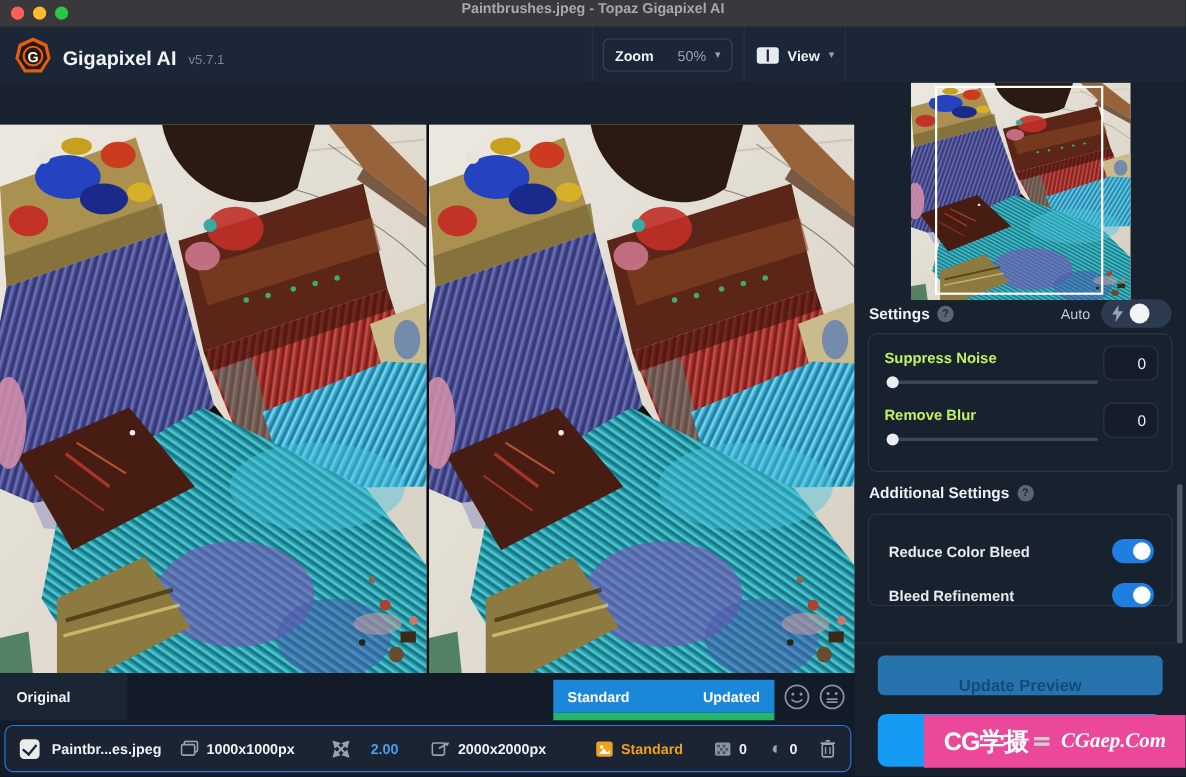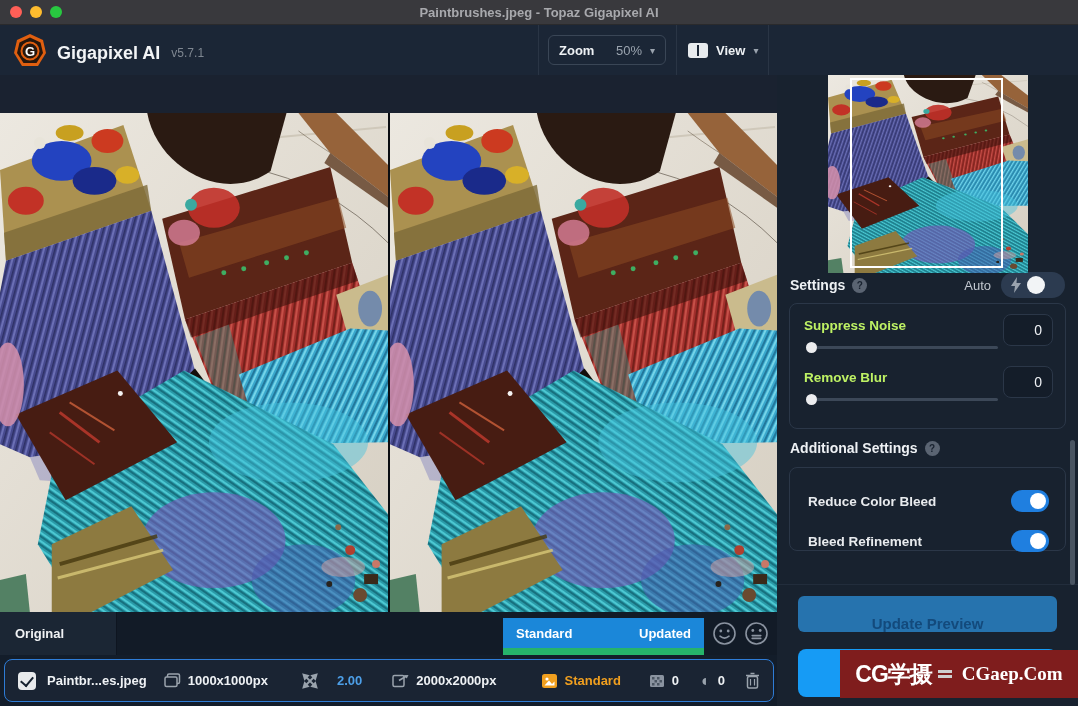--- a/index.html
+++ b/index.html
@@ -1,21 +1,21 @@
 <!DOCTYPE html>
 <html><head>
 <meta charset="utf-8">
 <style>
   * { box-sizing: border-box; margin: 0; padding: 0; }
   html,body { width:1078px; height:706px; background:#10151d; font-family:"Liberation Sans", sans-serif; }
   #app { position:relative; width:1078px; height:706px; overflow:hidden; background:#16202e; }
 
   
   .titlebar { position:absolute; left:0; top:0; width:1078px; height:25px; background:#39393d;
-              border-bottom:1px solid #2a2a2c; display:flex; align-items:center; justify-content:center; }
+              border-bottom:1px solid #2a2a2c; display:flex; justify-content:center; }
   .traffic { position:absolute; left:10px; top:6px; display:flex; gap:8px; }
   .tl { width:12px; height:12px; border-radius:50%; }
   .tl.red { background:#ff5f57; } .tl.yellow { background:#febc2e; } .tl.green { background:#28c840; }
   .win-title { font-size:13px; font-weight:bold; color:#a8a9ad; }
 
   
   .toolbar { position:absolute; left:0; top:25px; width:1078px; height:50px; background:#1b2636; }
   .tb-sep { position:absolute; top:0; width:1px; height:50px; background:#2a3545; }
   .logo-wrap { position:absolute; left:12px; top:8px; display:flex; align-items:center; gap:9px; }
   .app-name { font-size:18px; font-weight:bold; color:#f2f4f6; }
@@ -93,26 +93,26 @@
   .toggle .knob { position:absolute; right:3px; top:3px; width:16px; height:16px; border-radius:50%; background:#ffffff; }
 
   .panel-divider { position:absolute; left:0; right:0; top:509px; height:1px; background:#222d3c; }
   .update-btn { position:absolute; left:21px; right:21px; top:521px; height:36px; border-radius:6px; background:#2673ae;
                 display:flex; align-items:flex-end; justify-content:center; cursor:pointer; }
   .update-btn span { font-size:15px; font-weight:bold; color:#134a7c; }
   .save-btn { position:absolute; left:21px; right:21px; top:574px; height:48px; border-radius:8px; background:#169bf5; cursor:pointer; }
   .scrollbar { position:absolute; right:3px; top:365px; width:5px; height:145px; border-radius:3px; background:#4a5562; cursor:grab; }
 
   
-  .watermark { position:absolute; left:840px; top:650px; width:238px; height:48px; background:#7f1d1d; z-index:10;
+  .watermark { position:absolute; left:840px; top:650px; width:238px; height:48px; background:#ec4899; z-index:10;
                display:flex; align-items:center; justify-content:center; gap:6px; }
   .wm-logo { font-size:23px; font-weight:bold; color:#ffffff; letter-spacing:-1px; }
   .wm-tag { display:flex; flex-direction:column; gap:2px; }
   .wm-tag i { display:block; width:14px; height:3px; background:#cfcfcf; }
-  .wm-site { font-family:"Liberation Serif", serif; font-size:19px; font-weight:bold; color:#ffffff; margin-left:4px; }
+  .wm-site { font-family:"Liberation Serif", serif; font-size:19px; font-weight:bold; color:#ffffff; margin-left:4px;font-style:italic; }
 </style>
 </head>
 <body>
 
 <svg width="0" height="0" style="position:absolute">
   <defs>
     <linearGradient id="gWood" x1="0" y1="0" x2="1" y2="1">
       <stop offset="0" stop-color="#ece8e0"></stop>
         <stop offset="1" stop-color="#d6cfc2"></stop>
     </linearGradient>

